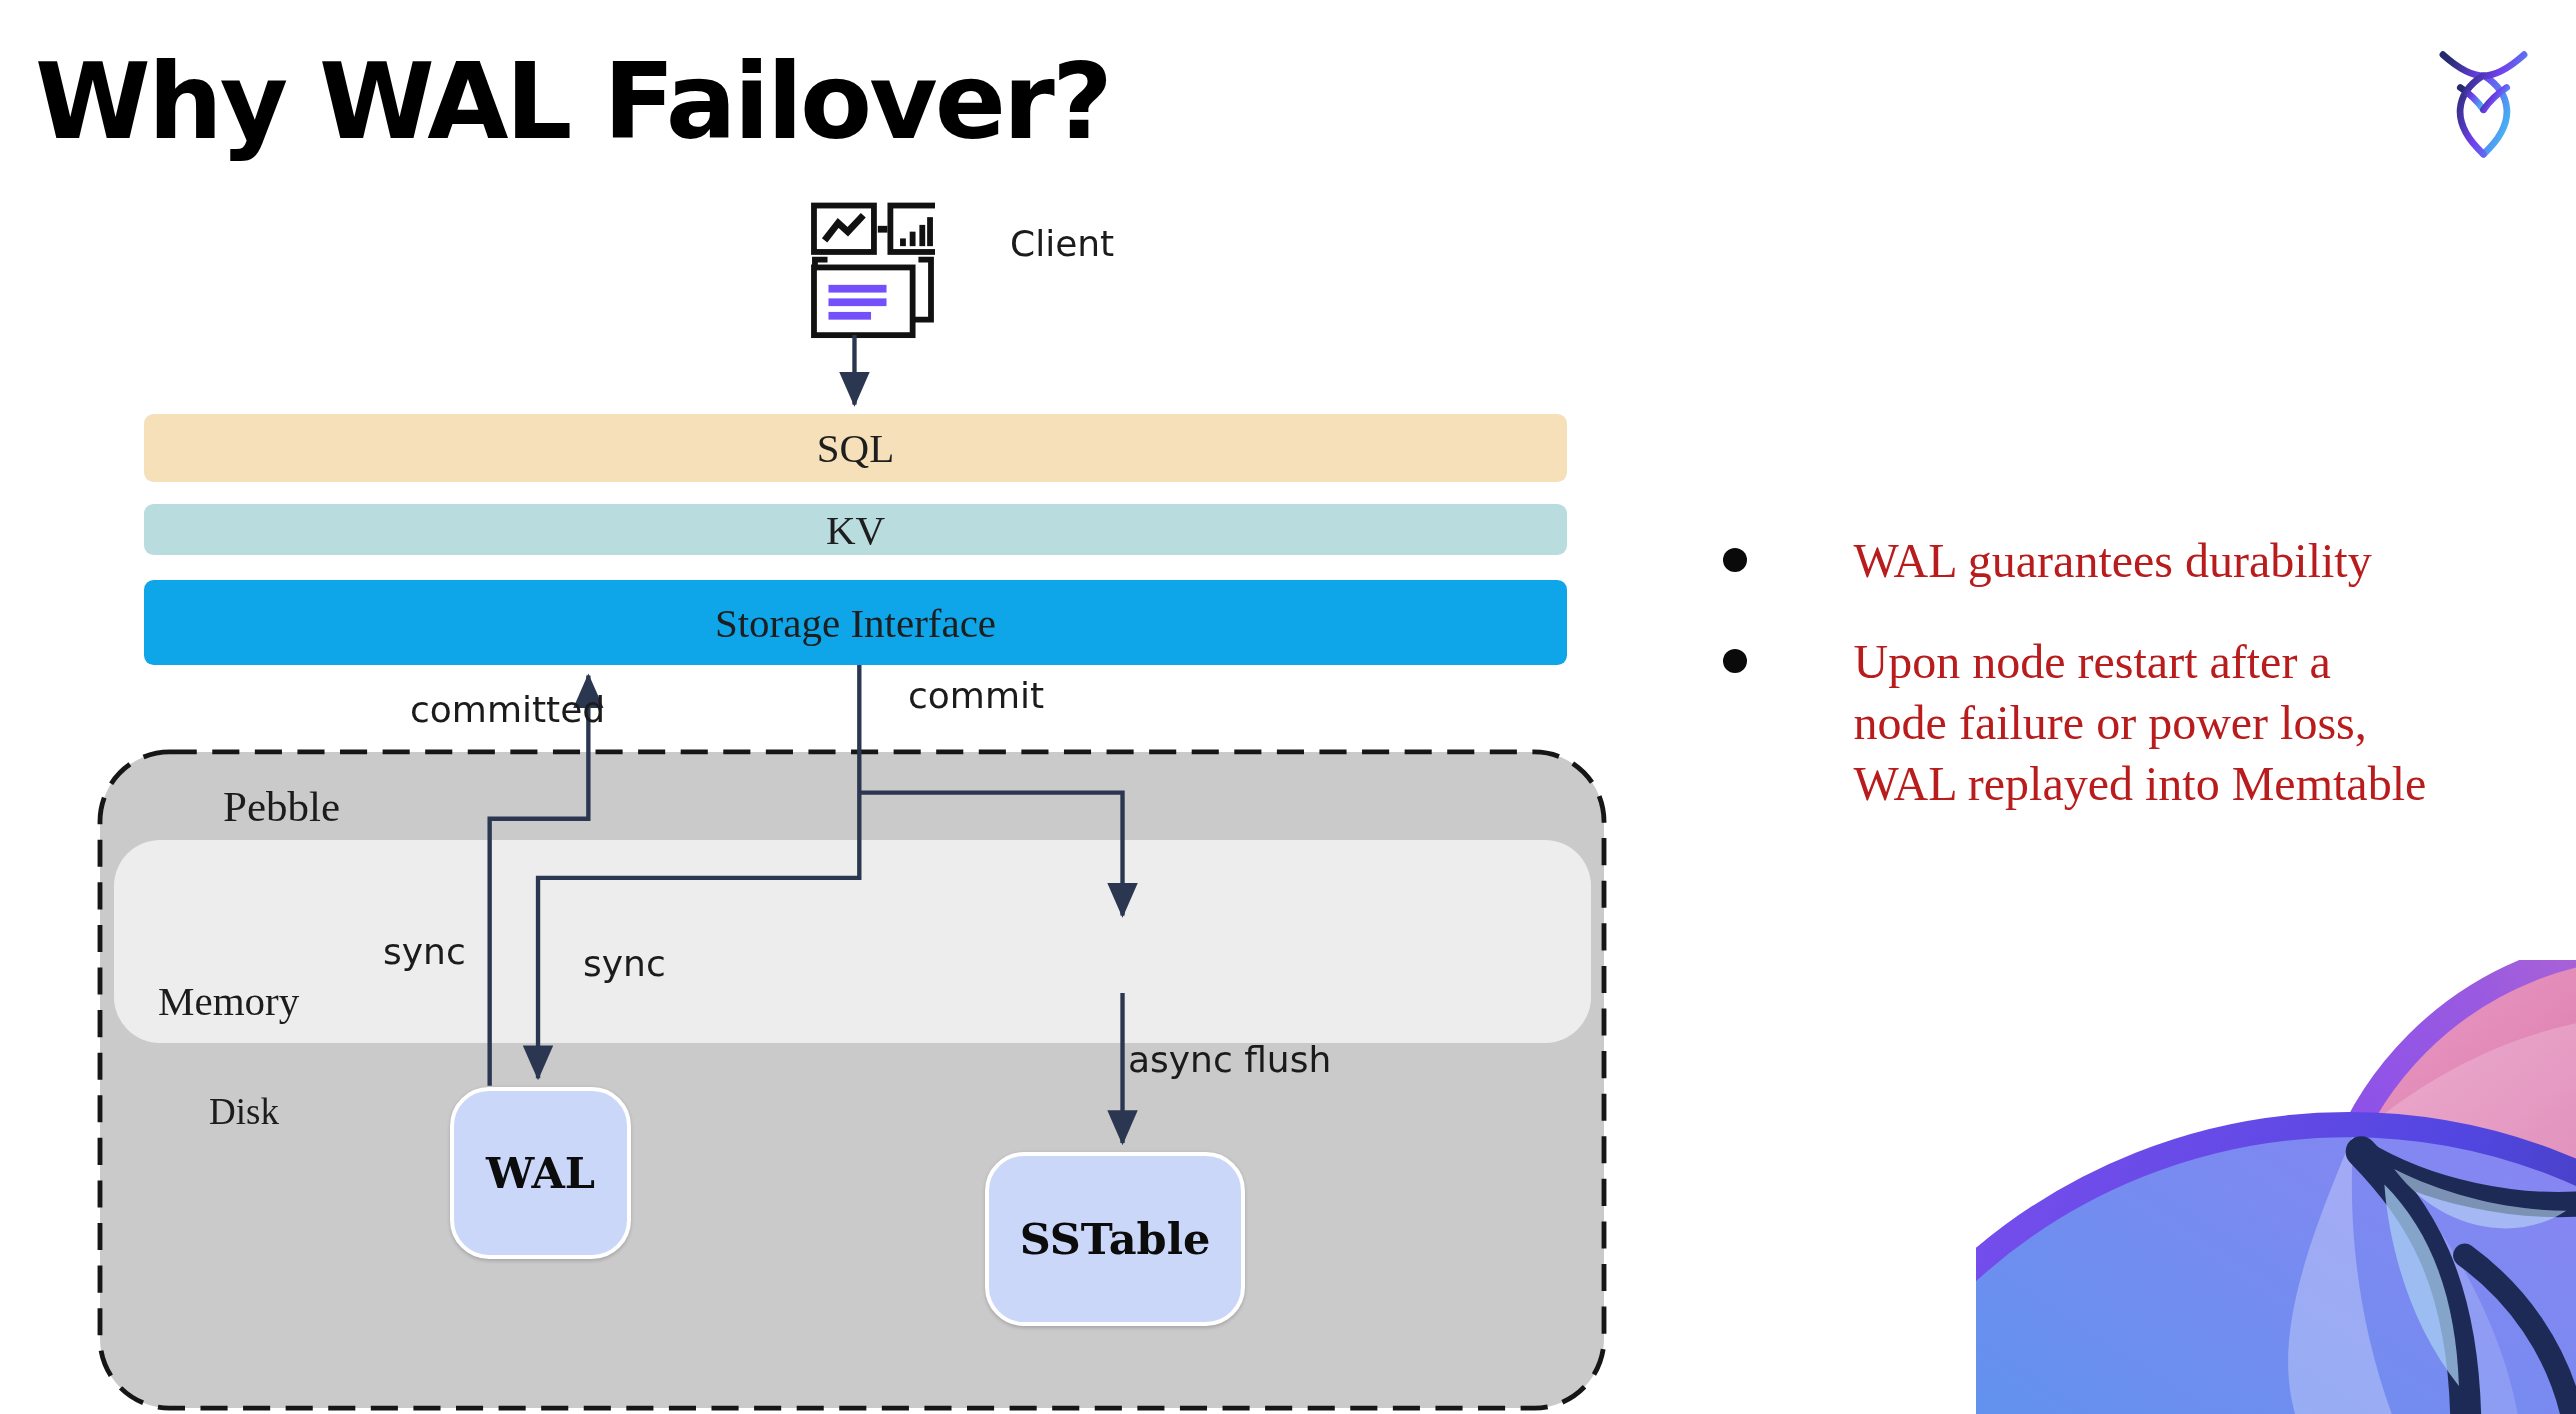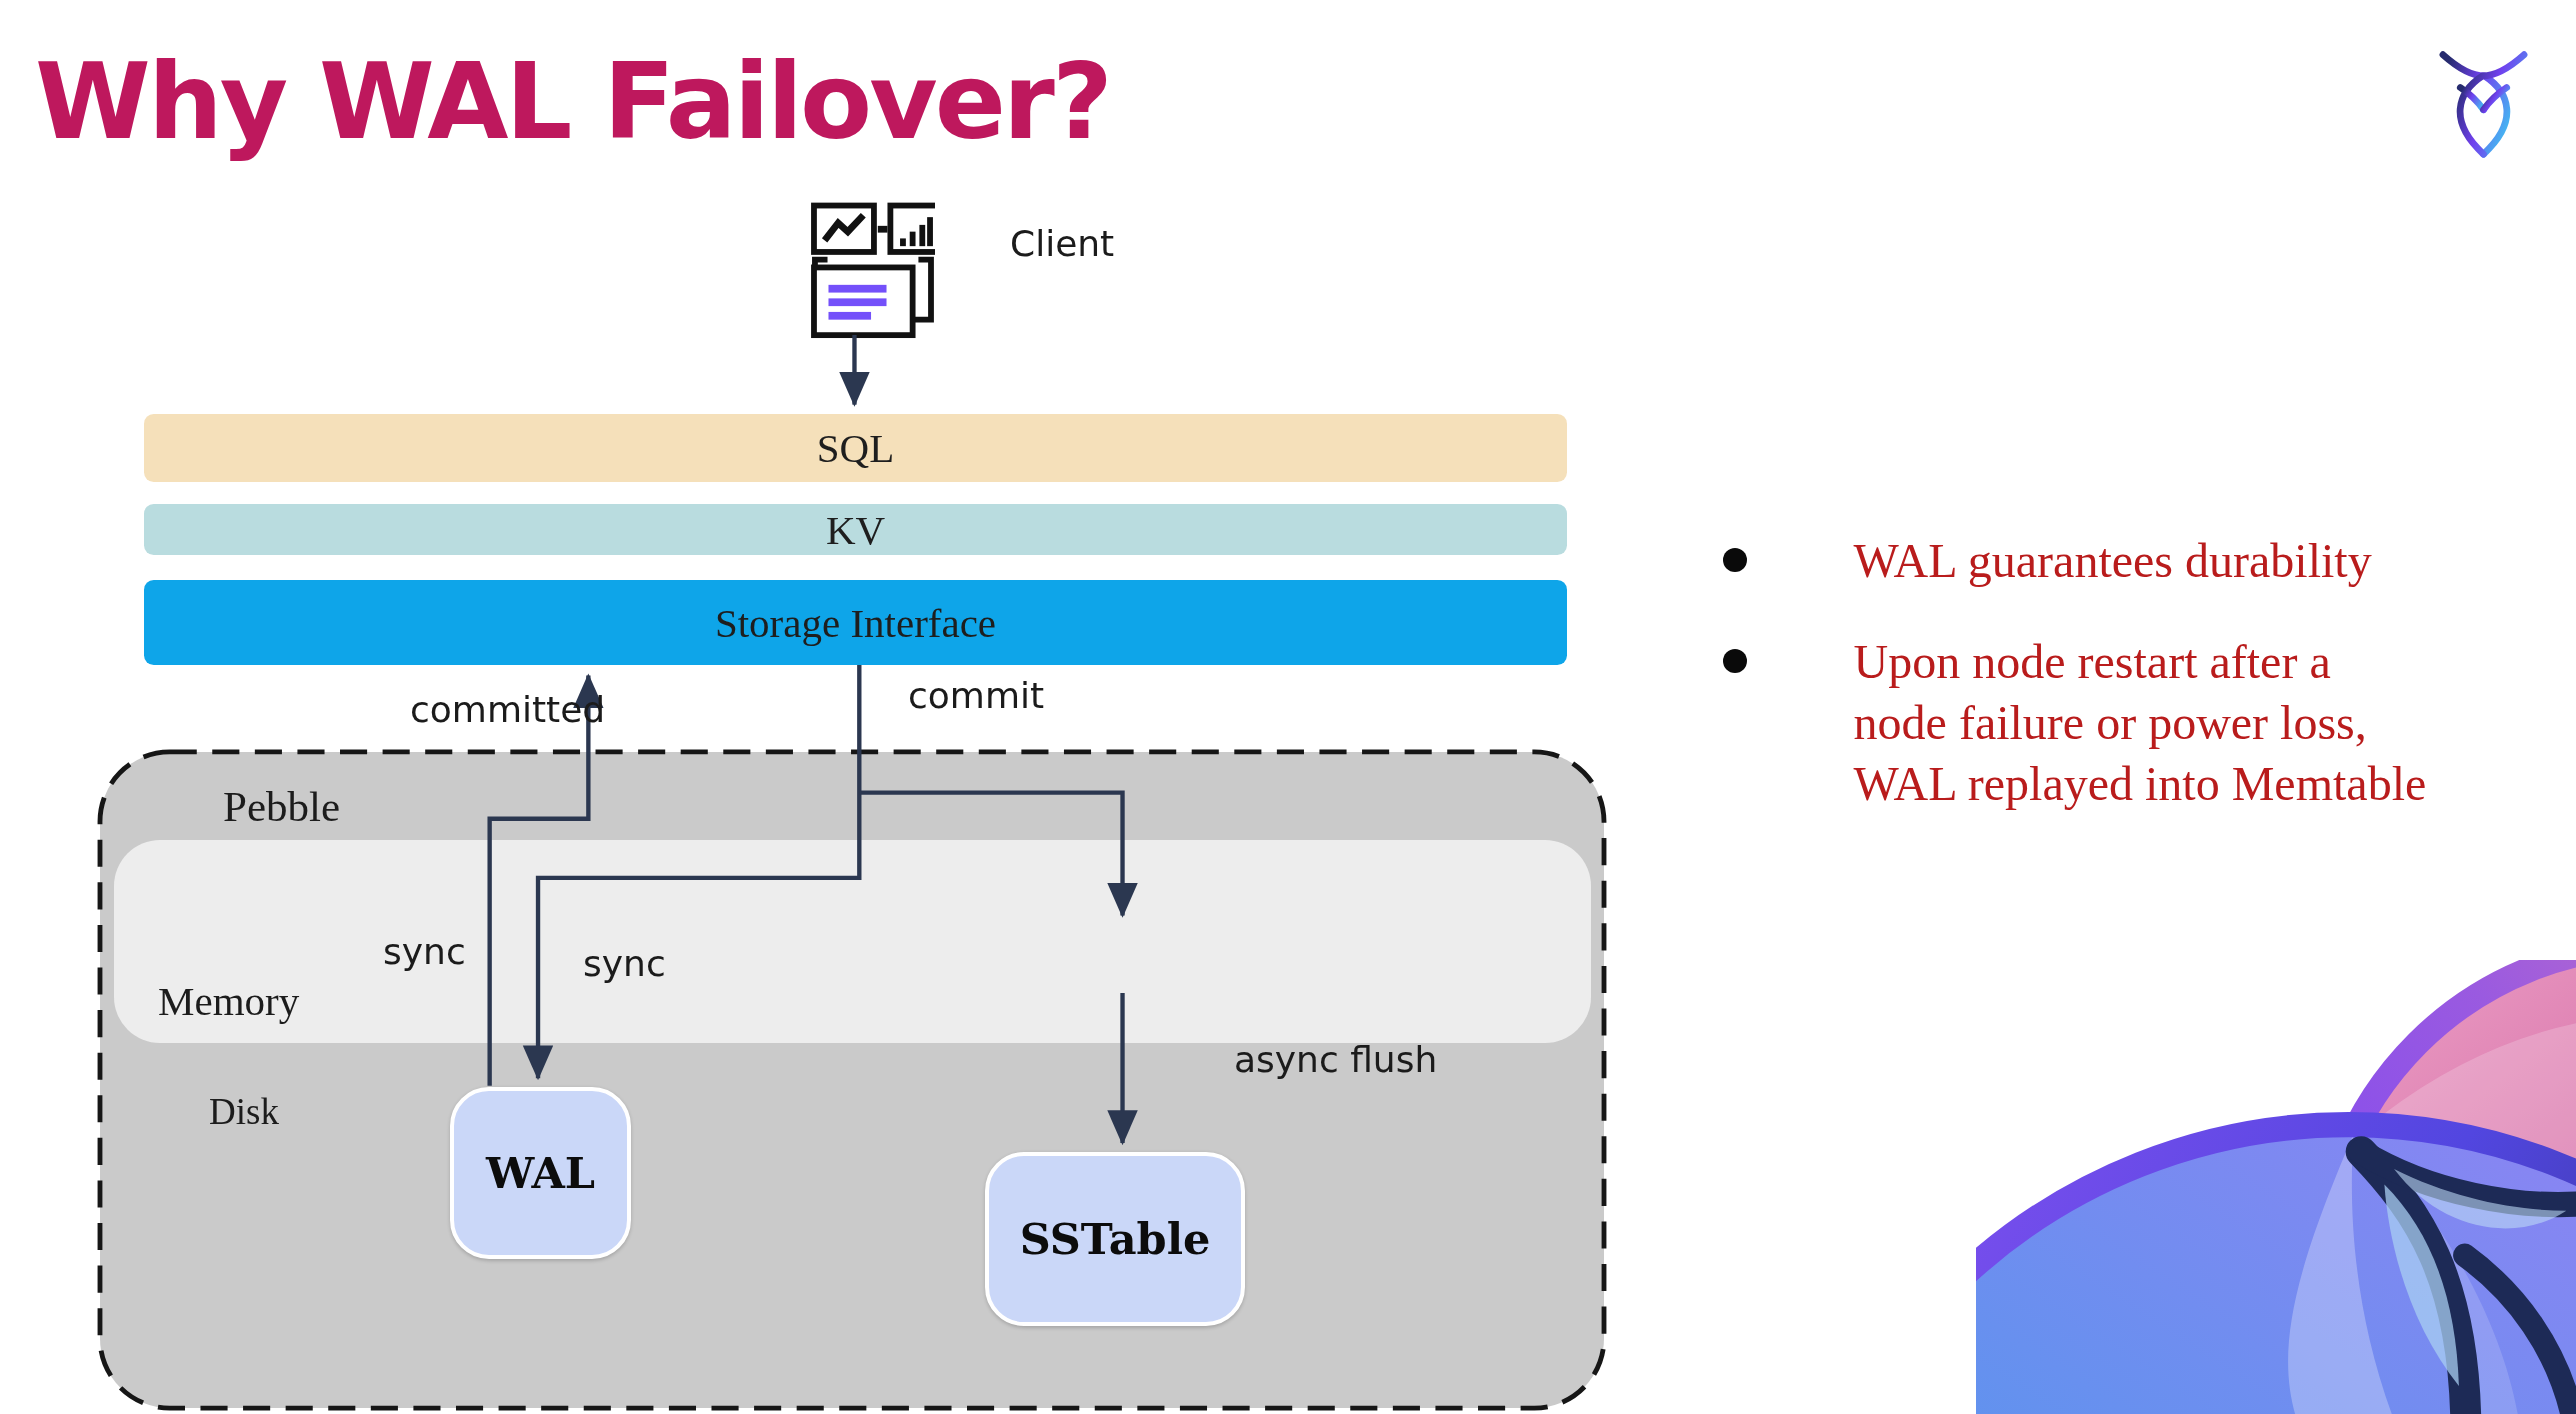--- a/index.html
+++ b/index.html
@@ -6,21 +6,21 @@
   html,body { background:#ffffff; }
   .slide {
     position:relative; width:2576px; height:1415px; overflow:hidden;
     background:#ffffff; font-family:"DejaVu Sans", sans-serif; color:#141414;
   }
   .abs { position:absolute; }
 
   
   .title {
     left:35px; top:41px; font-size:105px; font-weight:bold;
-    letter-spacing:-2.9px; color:#be185d; font-family:"DejaVu Sans", sans-serif;
+    letter-spacing:-2.9px; color:#000000; font-family:"DejaVu Sans", sans-serif;
   }
 
   
   .bar {
     left:144px; width:1423px; border-radius:9.7px;
     display:flex; align-items:center; justify-content:center;
     font-family:"Liberation Serif", serif; font-size:41px; color:#1e1e1e;
     z-index:3;
   }
   .bar-sql { top:414px; height:68px; background:#f5e0ba; }
@@ -50,21 +50,21 @@
   .node-memtable { left:983px; top:924px; width:278px; height:68px; border:2.9px solid #a3a8b0; border-radius:21px; }
   .node-sstable { left:985px; top:1152px; width:260px; height:174px; border:4.8px solid #ffffff; border-radius:39px; }
 
   
   .ann { font-family:"DejaVu Sans", sans-serif; font-size:36px; color:#1b1b1b; z-index:7; }
   .ann-client { left:1010px; top:223px; }
   .ann-committed { left:410px; top:689px; }
   .ann-commit { left:908px; top:675px; }
   .ann-sync1 { left:383px; top:931px; }
   .ann-sync2 { left:583px; top:943px; }
-  .ann-flush { left:1234px; top:1039px; }
+  .ann-flush { left:1128px; top:1039px; }
 
   .arrows { left:0; top:0; z-index:5; pointer-events:none; }
   .client-icon { left:780px; top:192px; z-index:4; }
 
   
   .bullets { left:1711px; top:530px; width:852px; z-index:3; }
   .bullet { display:flex; margin-bottom:40px; }
   .bullet-marker {
     width:24px; height:24px; border-radius:50%; background:#0a0a0a;
     margin-top:18.4px; margin-left:11.6px; flex:0 0 auto;

